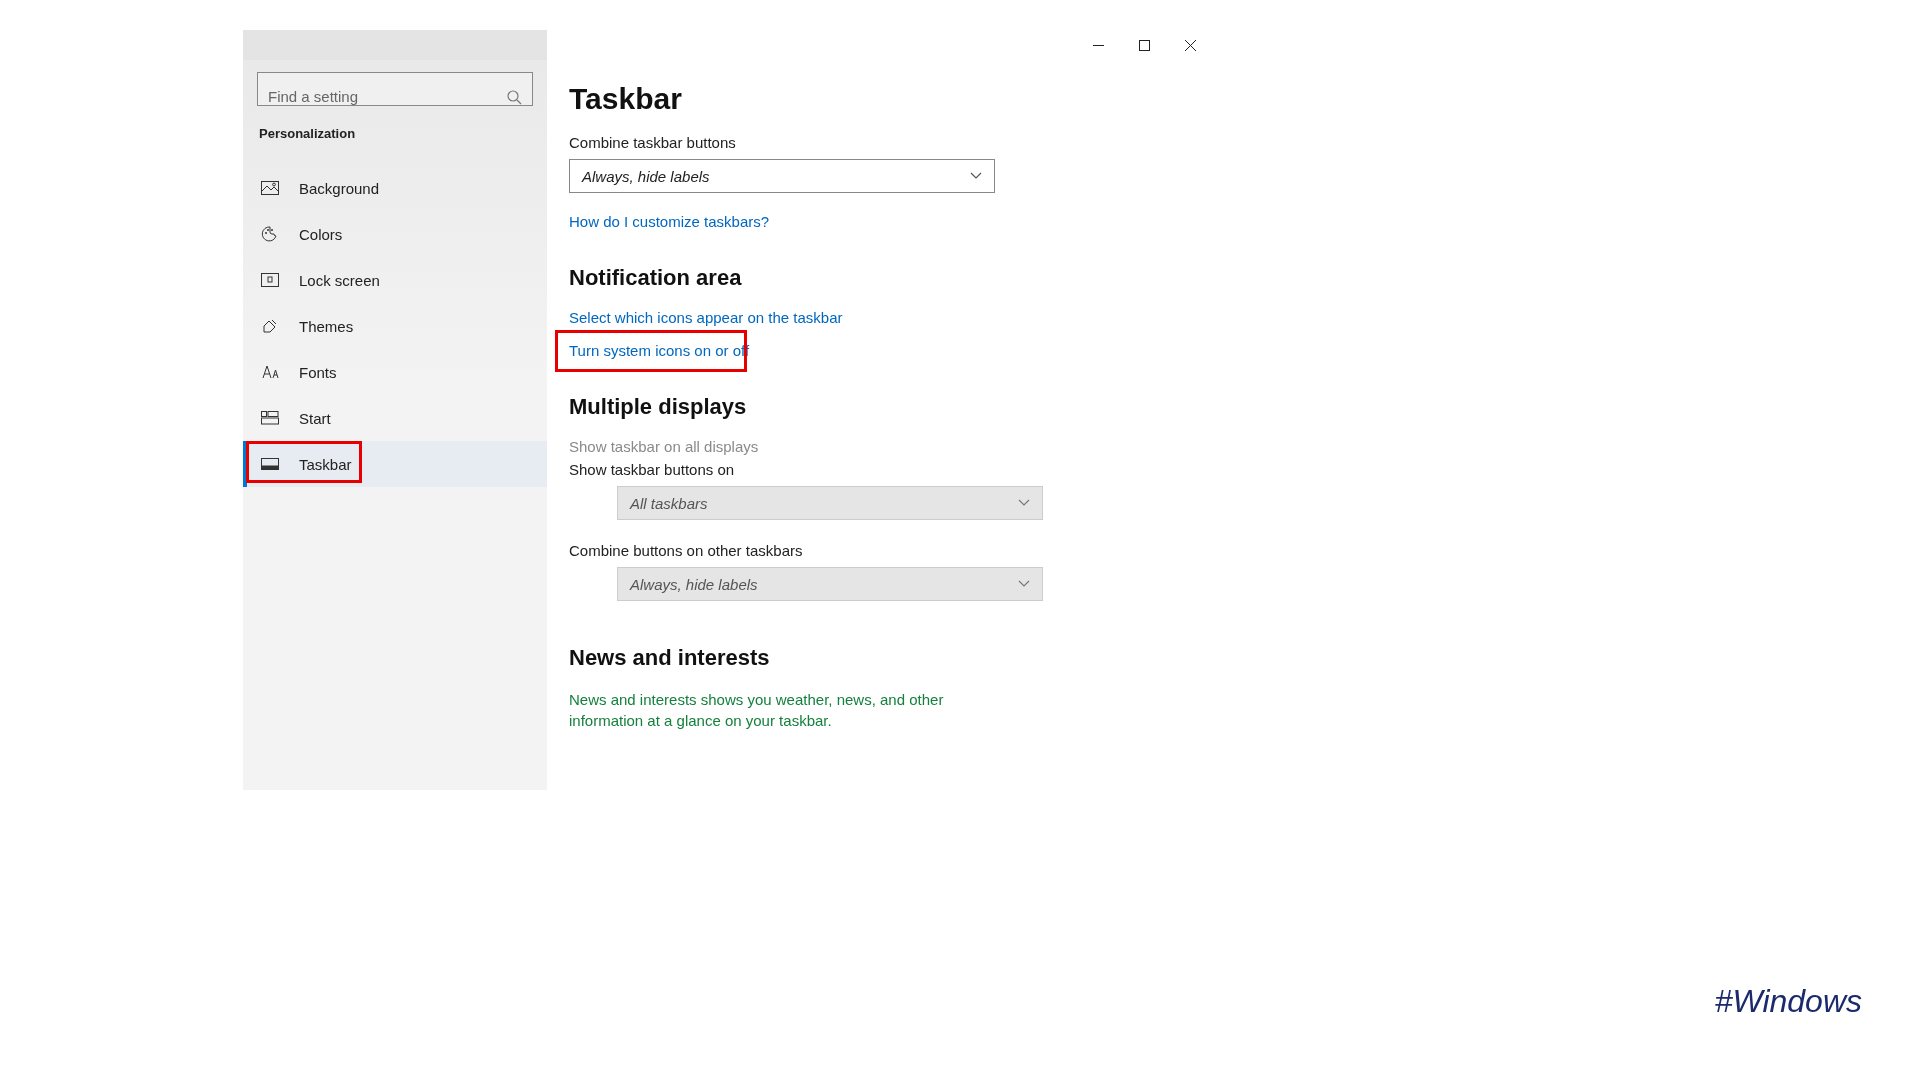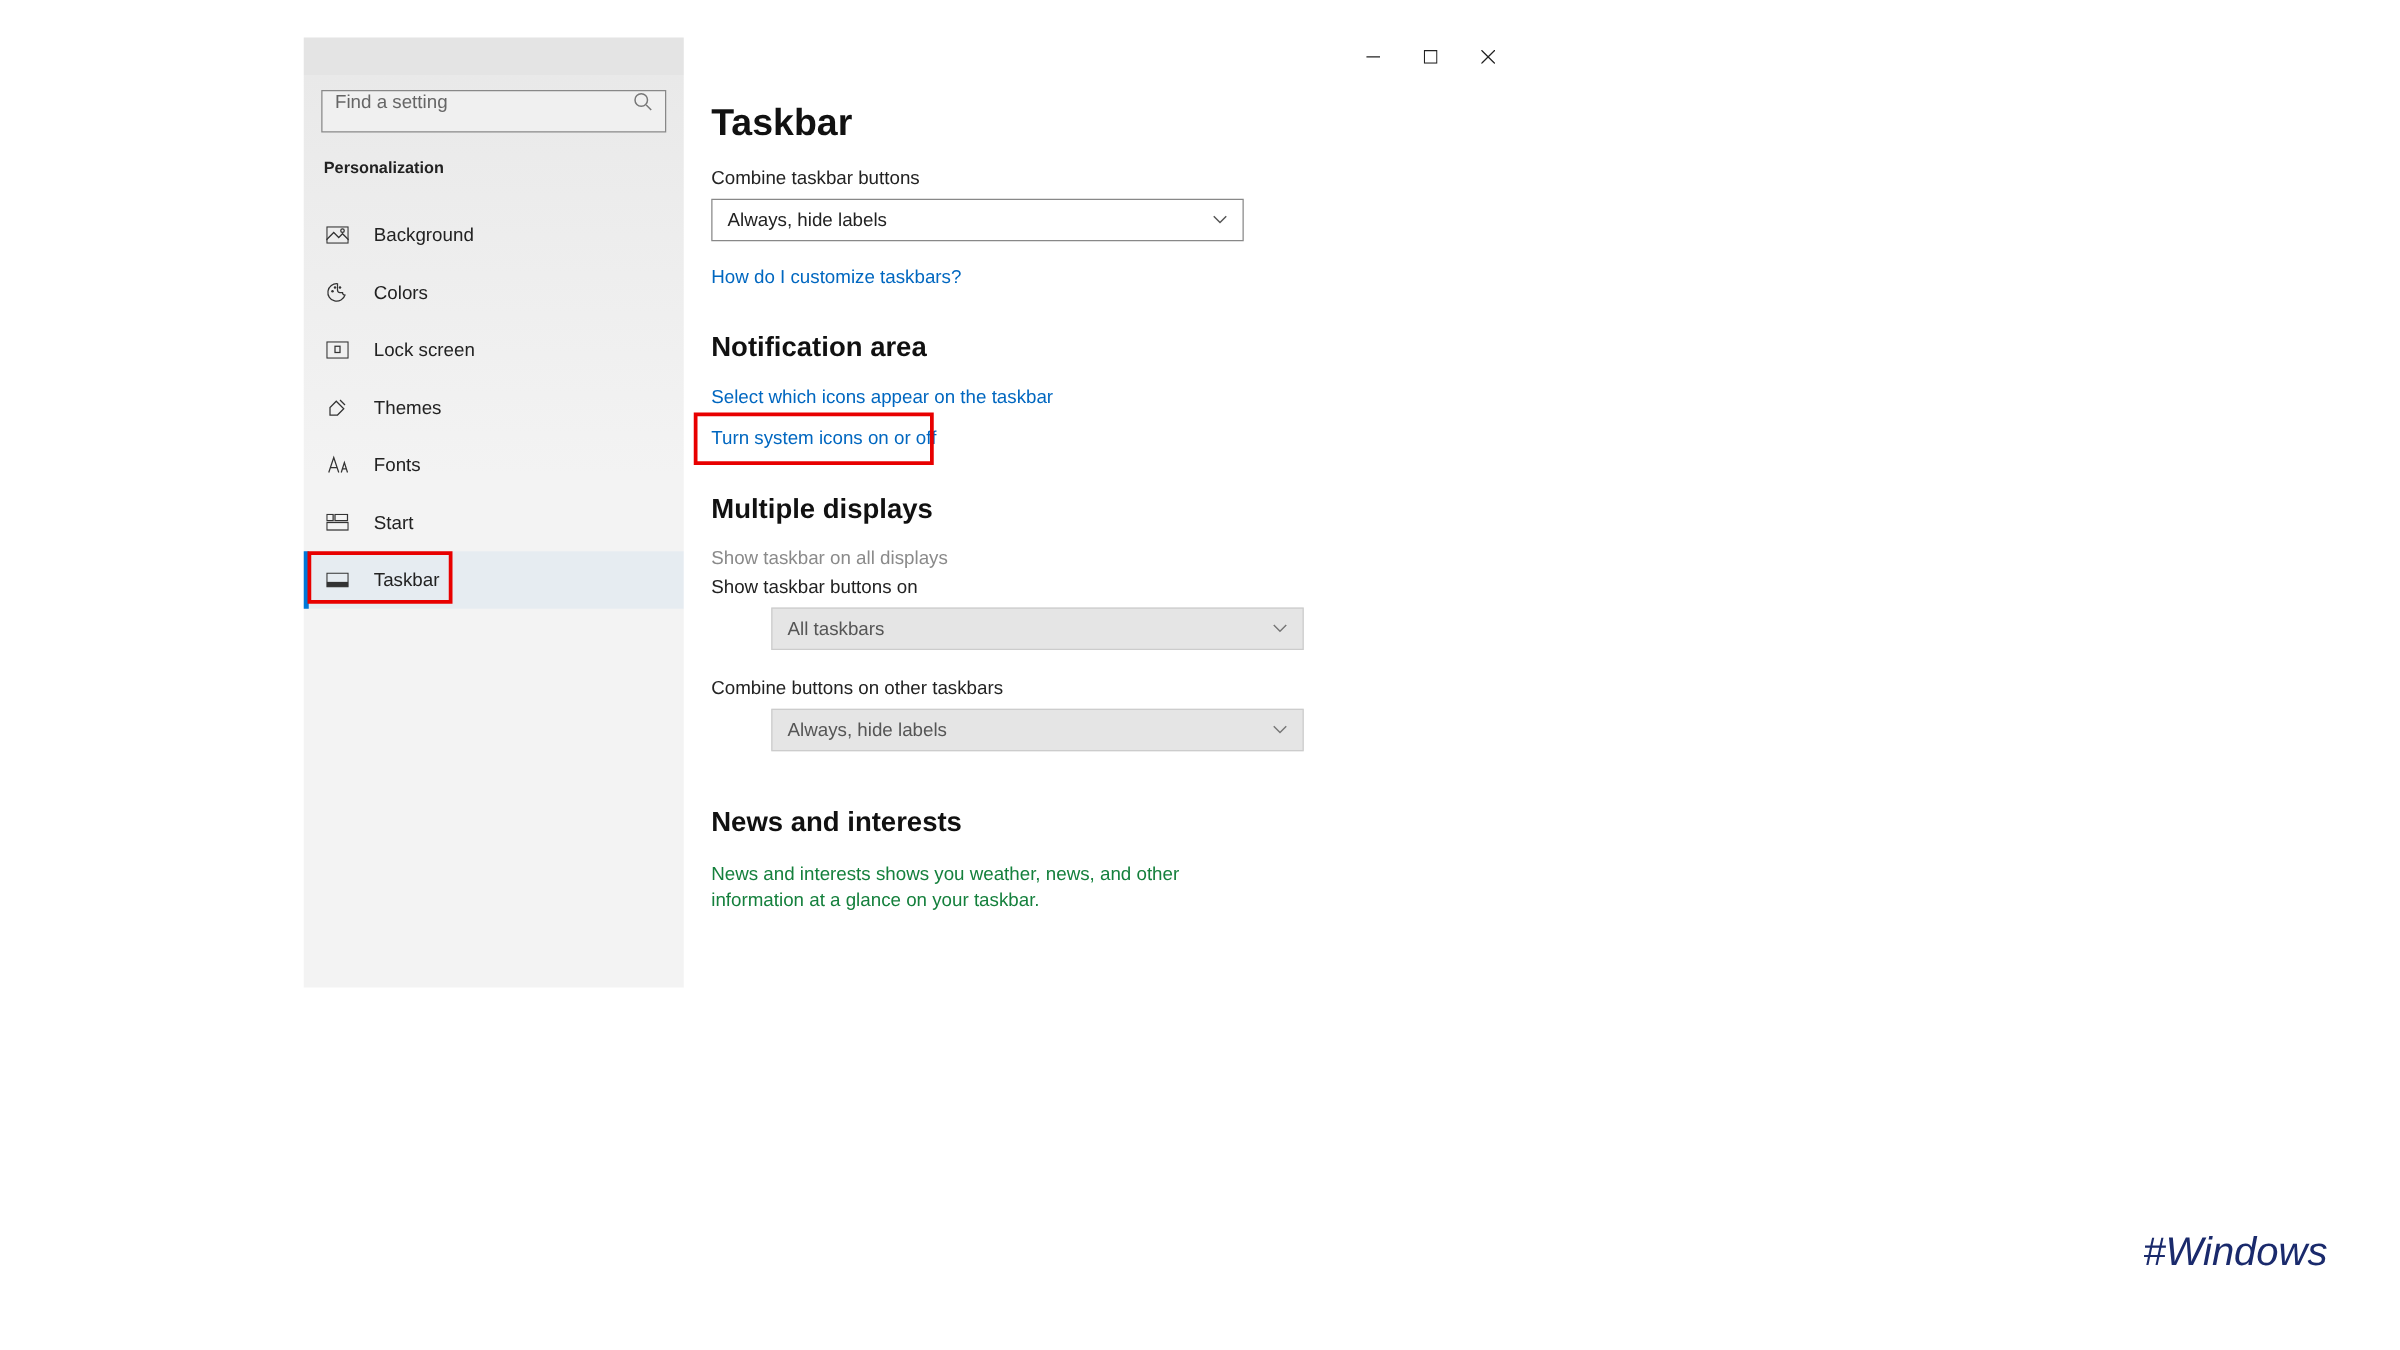--- a/index.html
+++ b/index.html
@@ -13,35 +13,35 @@
   .win-controls { position: absolute; top: 0; right: 0; display:flex; }
   .win-btn { width: 46px; height: 30px; display:flex; align-items:center; justify-content:center; cursor:pointer; }
   .win-btn svg { stroke: #222; }
 
   .sidebar { position:absolute; left:0; top:30px; width:304px; height: calc(100% - 30px);
              background: linear-gradient(180deg, #e9e9e9 0%, #f3f3f3 320px); }
   .titlebar-bg { position:absolute; left:0; top:0; width:304px; height:30px; background:#e4e4e4; }
   .home-row, .nav-item { display:flex; align-items:center; height:46px; padding-left:16px; font-size:15px; color:#222; cursor:pointer; }
   .home-row { margin-top:8px; }
   .home-row .icon, .nav-item .icon { width:22px; height:22px; display:flex; align-items:center; justify-content:center; margin-right:18px; }
-  .search-box { margin:12px 14px 10px 14px; border:1px solid #888; background:#f0f0f0; height:34px; display:flex; align-items:flex-start; padding:0 10px; }
+  .search-box { margin:12px 14px 10px 14px; border:1px solid #888; background:#f0f0f0; height:34px; display:flex; align-items:flex-end; padding:0 10px; }
   .search-box input { flex:1; border:none; background:transparent; font-size:15px; outline:none; color:#333; }
   .search-box input::placeholder { color:#666; }
   .category { font-weight:600; font-size:13px; padding:10px 16px 14px 16px; color:#222; }
   .nav-list { margin-top:10px; }
   .nav-item.active { background: rgba(0,120,215,0.05); }
   .nav-item.active .left-bar { position:absolute; left:0; width:4px; height:46px; background:#0078d7; }
   .nav-item { position:relative; }
   .highlight-taskbar { position:absolute; border:3px solid #e80000; pointer-events:none;
     left:3px; width:116px; height:40px; top: calc(46px*6 + 10px + 0px); }
 
   .content { position:absolute; left:304px; top:30px; right:0; bottom:0; padding:22px 0 0 22px; }
   .page-title { font-size:30px; font-weight:600; margin-bottom:18px; color:#111; }
   .label { font-size:15px; color:#222; margin-bottom:8px; }
-  .dropdown { width:426px; height:34px; border:1px solid #888; background:#fff; display:flex; align-items:center; padding:0 12px; font-size:15px; color:#222; position:relative; cursor:pointer; }
+  .dropdown { width:426px; height:34px; border:1px solid #888; background:#fff; display:flex; align-items:center; padding:0 12px; font-size:15px; color:#222; position:relative; cursor:pointer;font-style:italic; }
   .dropdown.disabled { background:#e5e5e5; color:#555; border-color:#ccc;margin-left:48px; }
   .dropdown .chev { position:absolute; right:12px; }
   .link { color:#0067c0; font-size:15px; margin-top:20px; cursor:pointer; display:inline-block; }
   .section-h { font-size:22px; font-weight:600; margin-top:34px; margin-bottom:18px; color:#111; }
   .link2 { color:#0067c0; font-size:15px; margin-bottom:16px; cursor:pointer; display:block; }
   .highlight-link { position:relative; display:inline-block; }
   .highlight-link-border { position:absolute; left:-14px; top:-12px; width:192px; height:42px; border:3px solid #e80000; pointer-events:none; }
   .disabled-label { color:#8a8a8a; font-size:15px; margin-bottom:6px; }
   .toggle-row { display:flex; align-items:center; margin-bottom:22px; }
   .toggle { width:44px; height:20px; border:1px solid #888; border-radius:10px; position:relative; background:#e5e5e5; margin-right:12px; }

